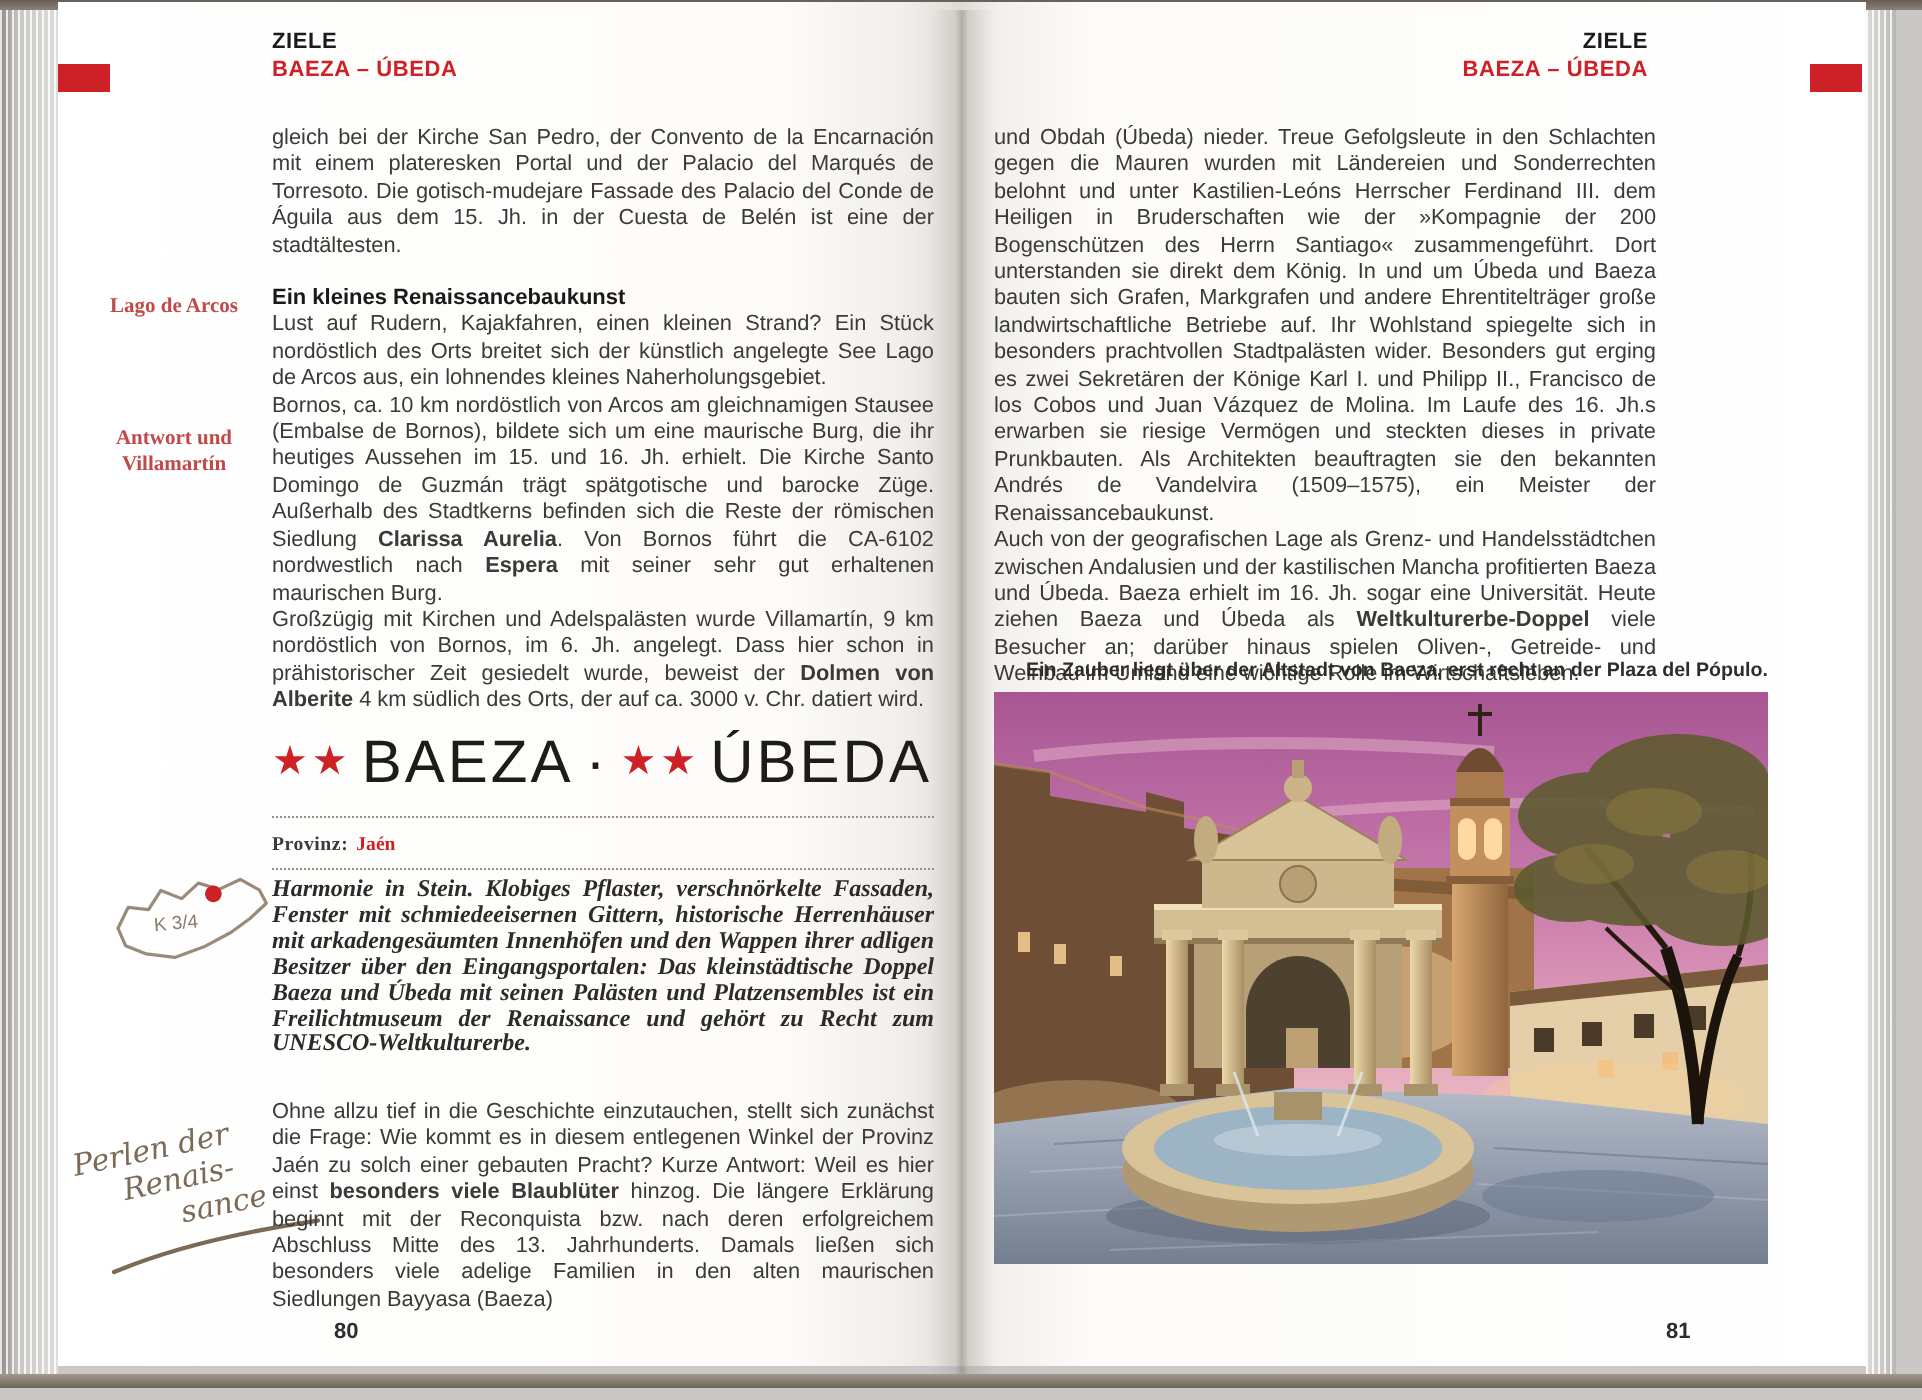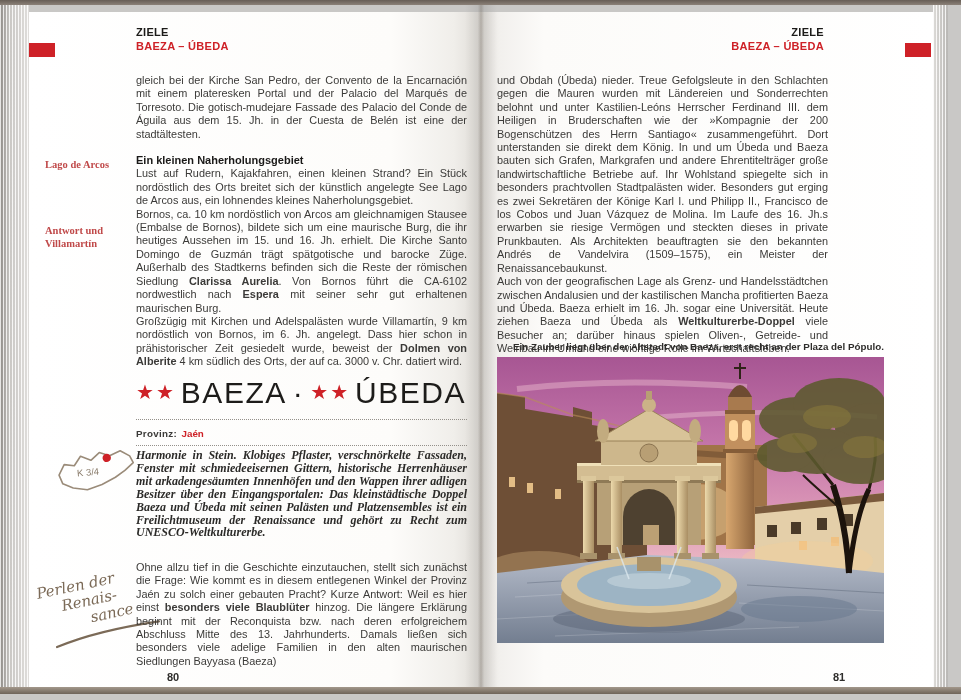--- a/index.html
+++ b/index.html
@@ -6,21 +6,21 @@
   body{background:#b9b8b6;font-family:"Liberation Sans",sans-serif;}
   .stage{position:relative;width:961px;height:700px;background:#c9c8c6;overflow:hidden;margin:0 auto;}
   .cover-top{position:absolute;left:0;top:0;width:961px;height:5px;background:linear-gradient(#675e56,#8b8178);}
   .cover-bottom{position:absolute;left:0;top:687px;width:961px;height:7px;background:linear-gradient(#a3988b,#6e6459);}
   .edge-left{position:absolute;left:0;top:5px;width:29px;height:682px;
     background:repeating-linear-gradient(90deg,rgba(255,255,255,.75) 0 1px,rgba(0,0,0,.07) 1px 3px),
                linear-gradient(90deg,#9a9792,#d9d7d4 35%,#f0eeeb 100%);}
   .edge-right{position:absolute;left:933px;top:5px;width:15px;height:682px;
     background:repeating-linear-gradient(90deg,rgba(255,255,255,.75) 0 1px,rgba(0,0,0,.08) 1px 3px),
                linear-gradient(90deg,#f0eeeb,#c9c7c4);}
-  .page{position:absolute;top:12px;width:452px;height:682px;}
+  .page{position:absolute;top:1px;width:452px;height:682px;}
   .page-left{left:29px;background:linear-gradient(90deg,#ffffff 0%,#fdfcfa 80%,#f0eeea 94%,#dedbd6 100%);}
   .page-right{left:481px;background:linear-gradient(90deg,#dfdcd7 0%,#f2f0ed 4%,#fcfbf9 14%,#ffffff 100%);}
   .spine{position:absolute;left:465px;top:5px;width:32px;height:682px;pointer-events:none;
     background:linear-gradient(90deg,rgba(0,0,0,0) 0%,rgba(0,0,0,.07) 40%,rgba(60,50,40,.28) 50%,rgba(0,0,0,.08) 60%,rgba(0,0,0,0) 100%);}
 
   .tab{position:absolute;width:26px;height:14px;background:#ce2127;}
   .tab-l{left:0;top:31px;}
   .tab-r{left:424px;top:31px;}
 
   .hdr{position:absolute;top:14px;font-size:11px;font-weight:bold;line-height:13px;letter-spacing:.3px;}
@@ -28,30 +28,30 @@
   .hdr .ttl{color:#ce2127;margin-top:1px;}
   .hdr-l{left:107px;}
   .hdr-r{left:16px;width:327px;text-align:right;}
 
   .col{position:absolute;width:331px;}
   .col-l{left:107px;top:62px;}
   .col-r{left:16px;top:62px;}
   p.body{margin:0;font-size:10.9px;line-height:13.4px;color:#3b3a38;text-align:justify;hyphens:auto;-webkit-hyphens:auto;}
   h3.sub{margin:13px 0 0;font-size:11px;line-height:13.4px;color:#1a1918;font-weight:bold;}
 
-  .margin-note{position:absolute;left:16px;width:84px;text-align:left;
+  .margin-note{position:absolute;left:16px;width:84px;text-align:center;
     font-family:"Liberation Serif",serif;font-size:10.5px;line-height:13px;color:#c04a4a;font-weight:bold;}
 
   .feature-head{position:absolute;left:107px;top:364px;width:340px;white-space:nowrap;
     font-family:Liberation Sans, sans-serif;font-size:30px;line-height:34px;color:#1d1c1a;letter-spacing:1.5px;}
   .feature-head .stars{color:#ce2127;font-size:20px;letter-spacing:2px;position:relative;top:-4px;margin-right:5px;}
   .feature-head .sep{margin:0 6px;}
 
   .provbox{position:absolute;left:107px;top:407px;width:331px;
-    border-top:1px dotted #94908a;border-bottom:1px dotted #94908a;padding:3px 0 4px;}
+    border-top:1px dotted #94908a;border-bottom:1px dotted #94908a;padding:3px 0 4px;font-family:Liberation Serif, serif;}
   .provbox .lbl{font-size:9.8px;font-weight:bold;color:#3b3a38;letter-spacing:.3px;}
   .provbox .val{font-size:9.8px;font-weight:bold;color:#ce2127;}
 
   .lead{position:absolute;left:107px;top:437px;width:331px;margin:0;
     font-family:"Liberation Serif",serif;font-style:italic;font-weight:bold;
     font-size:12px;line-height:12.9px;color:#2c2b29;text-align:justify;hyphens:auto;}
 
   .bottom-para{position:absolute;left:107px;top:549px;width:331px;}
 
   .pagenum{position:absolute;top:659px;font-size:11px;font-weight:bold;color:#2e2d2b;}
@@ -84,21 +84,21 @@
     <div class="hdr hdr-l">
       <div class="kick">ZIELE</div>
       <div class="ttl">BAEZA – ÚBEDA</div>
     </div>
 
     <div class="margin-note" style="top:146px">Lago de Arcos</div>
     <div class="margin-note" style="top:212px">Antwort und Villamartín</div>
 
     <div class="col col-l">
       <p class="body">gleich bei der Kirche San Pedro, der Convento de la Encarnación mit einem plateresken Portal und der Palacio del Marqués de Torresoto. Die gotisch-mudejare Fassade des Palacio del Conde de Águila aus dem 15. Jh. in der Cuesta de Belén ist eine der stadtältesten.</p>
-      <h3 class="sub">Ein kleinen Naherholungsgebiet</h3>
+      <h3 class="sub">Ein kleines Renaissancebaukunst</h3>
       <p class="body">Lust auf Rudern, Kajakfahren, einen kleinen Strand? Ein Stück nordöstlich des Orts breitet sich der künstlich angelegte See Lago de Arcos aus, ein lohnendes kleines Naherholungsgebiet.</p>
       <p class="body"><span>Bornos, ca. 10 km nordöstlich von Arcos am gleichnamigen Stausee (Embalse de Bornos), bildete sich um eine maurische Burg, die ihr heutiges Aussehen im 15. und 16. Jh. erhielt. Die Kirche Santo Domingo de Guzmán trägt spätgotische und barocke Züge. Außerhalb des Stadtkerns befinden sich die Reste der römischen Siedlung </span><span style="font-weight: bold;">Clarissa Aurelia</span><span>. Von Bornos führt die CA-6102 nordwestlich nach </span><span style="font-weight: bold;">Espera</span><span> mit seiner sehr gut erhaltenen maurischen Burg.</span></p>
       <p class="body"><span>Großzügig mit Kirchen und Adelspalästen wurde Villamartín, 9 km nordöstlich von Bornos, im 6. Jh. angelegt. Dass hier schon in prähistorischer Zeit gesiedelt wurde, beweist der </span><span style="font-weight: bold;">Dolmen von Alberite</span><span> 4 km südlich des Orts, der auf ca. 3000 v. Chr. datiert wird.</span></p>
     </div>
 
     <div class="mapstamp">
       <svg width="88" height="58" viewBox="0 0 88 58">
         <path d="M8,30 L14,20 L24,22 L31,13 L41,18 L50,11 L60,15 L71,11 L80,17 L83,24 L74,31 L64,37 L50,43 L35,47 L21,44 L11,39 Z" fill="none" stroke="#9a8b79" stroke-width="1.6" stroke-linejoin="round"></path>
         <circle cx="57" cy="17" r="4.2" fill="#ce2127"></circle>
         <text x="26" y="33">K 3/4</text>

